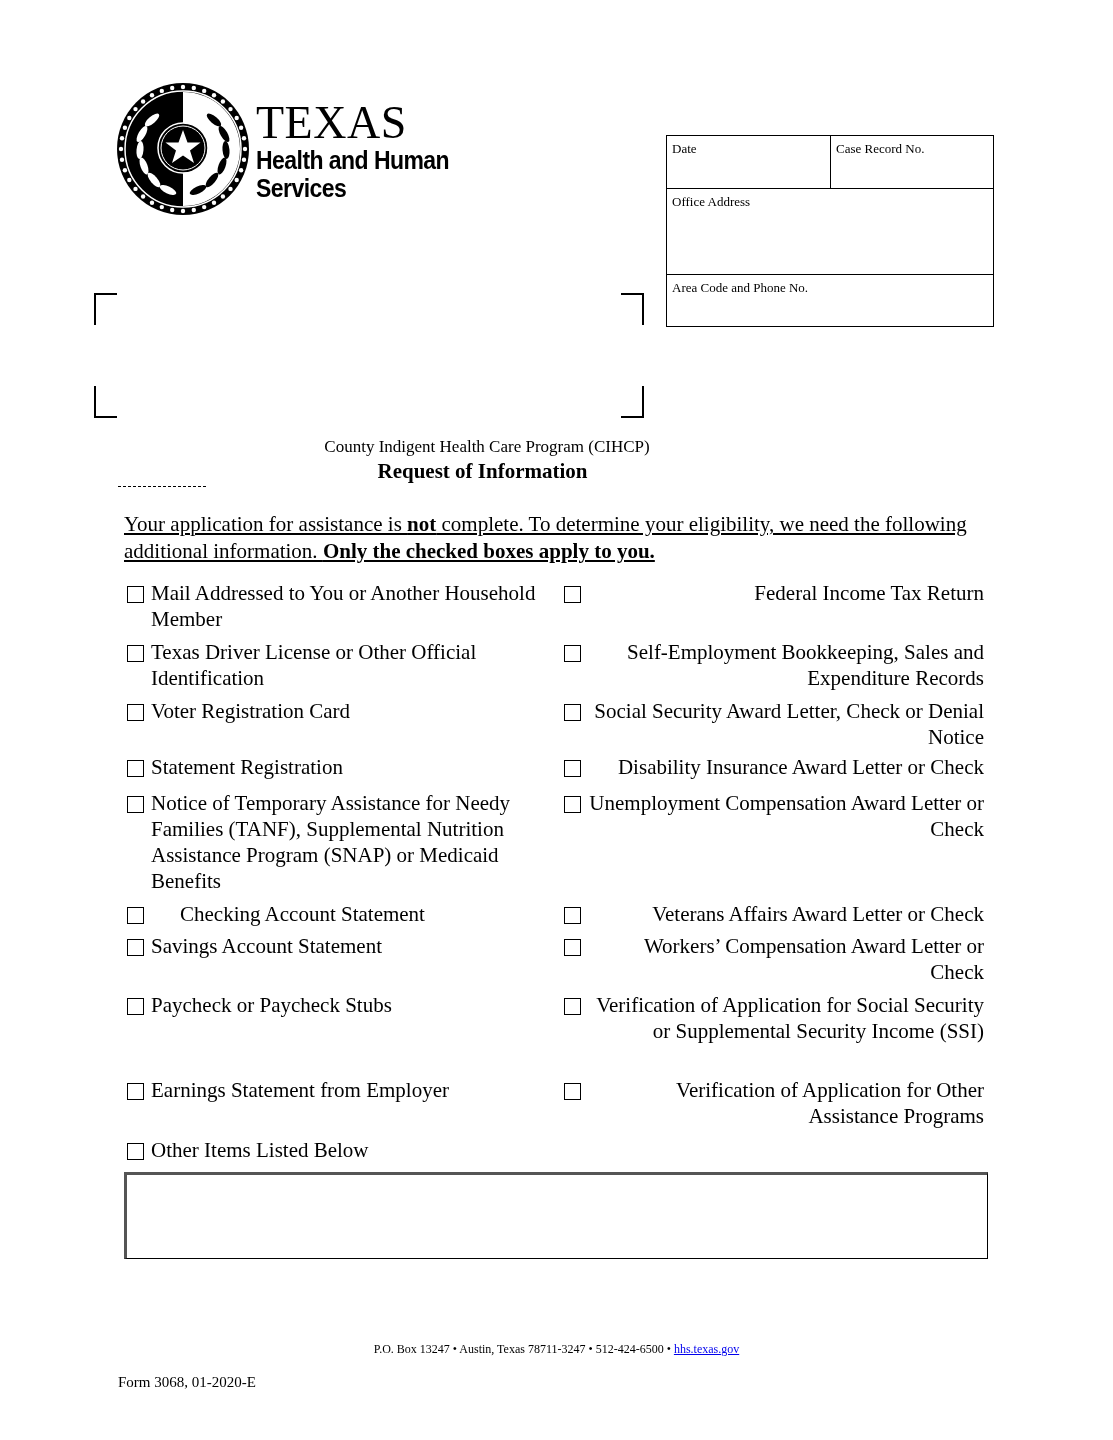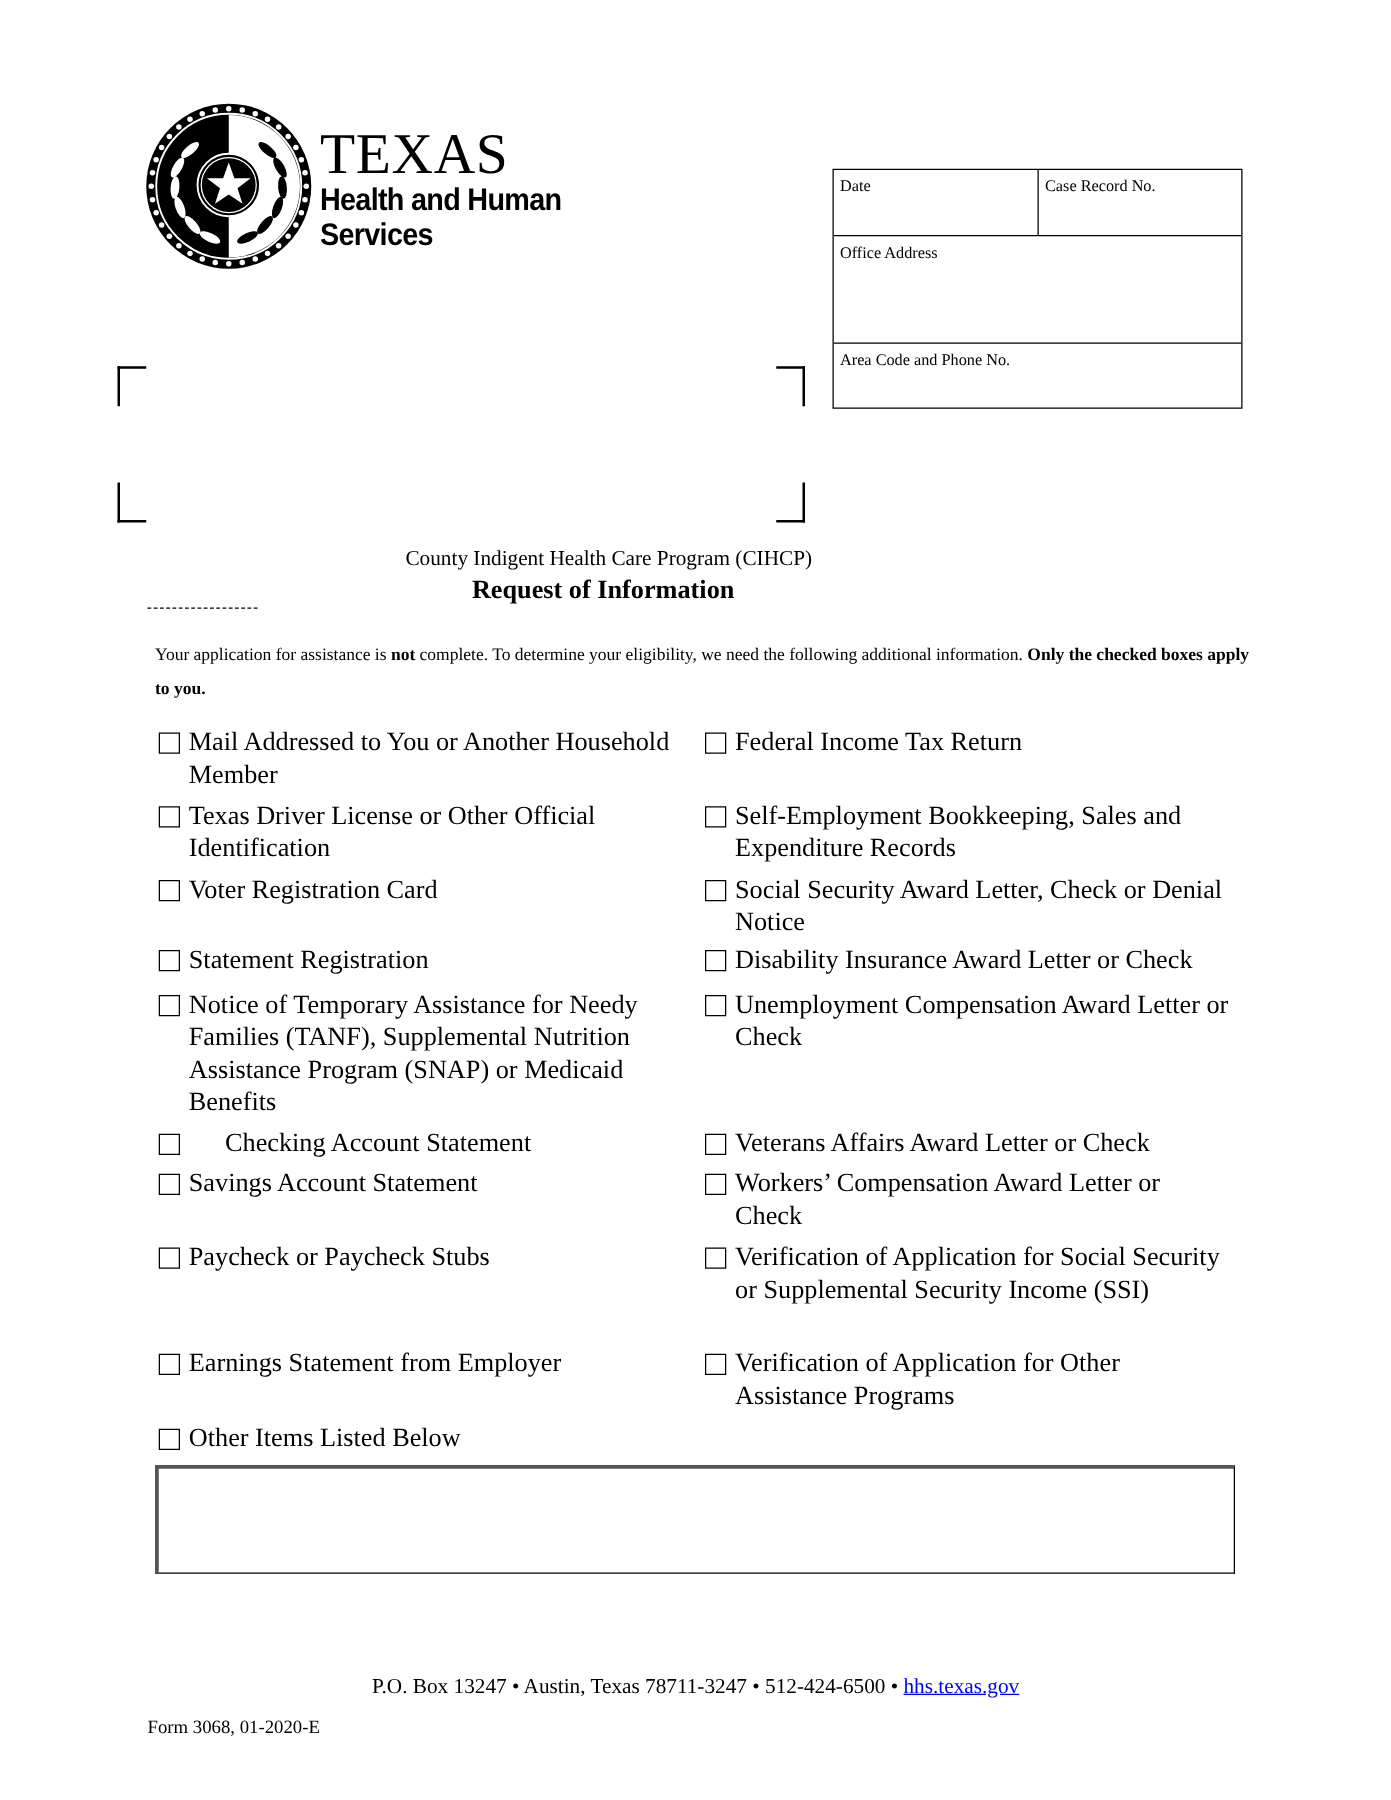--- a/index.html
+++ b/index.html
@@ -24,31 +24,31 @@
   .br { position:absolute; width:21px; height:30px; border-color:#000; border-style:solid; border-width:0; }
   .br.tl { left:94px; top:293px; border-top-width:2px; border-left-width:2px; }
   .br.tr { left:621px; top:293px; border-top-width:2px; border-right-width:2px; }
   .br.bl { left:94px; top:386px; border-bottom-width:2px; border-left-width:2px; }
   .br.br2 { left:621px; top:386px; border-bottom-width:2px; border-right-width:2px; }
 
   .program { left:0; width:974px; top:437px; text-align:center; font-size:17px; line-height:20px; }
   .title { left:0; width:965px; top:459px; text-align:center; font-size:21px; font-weight:bold; line-height:24px; }
   .dash-line { left:118px; top:486px; width:88px; height:0; border-top:1px dashed #000; }
 
-  .intro { left:124px; top:511px; width:880px; font-size:14px; line-height:27px; }
+  .intro { left:124px; top:511px; width:880px; font-size:21px; line-height:27px;text-decoration:underline; }
 
   .item { position:absolute; font-size:21px; line-height:26px; }
   .item .cb { position:absolute; left:0; top:6px; width:15px; height:15px; border:1px solid #000; background:#fff; box-sizing:content-box; cursor:pointer; }
   .item .lbl { display:block; margin-left:24px; }
   .col-l { left:127px; width:410px; }
-  .col-r { left:564px; width:420px; }
+  .col-r { left:564px; width:420px;text-align:right; }
 
   .other-box { left:124px; top:1172px; width:864px; height:87px; border:1px solid #000; border-top:3px solid #555; border-left:3px solid #555; box-sizing:border-box; background:#fff; }
 
-  .footer { left:0; width:1113px; top:1338px; text-align:center; font-size:17px; line-height:22px; }
+  .footer { left:0; width:1113px; top:1338px; text-align:center; font-size:12px; line-height:22px; }
   .footer a { color:#0000ee; text-decoration:underline; }
   .form-no { left:118px; top:1372px; font-size:15px; line-height:20px; }
 </style>
 </head>
 <body>
 
 <div class="abs logo">
   <svg width="134" height="134" viewBox="0 0 134 134">
     <circle cx="67" cy="67" r="66" fill="#000"></circle>
     <g fill="#fff">

